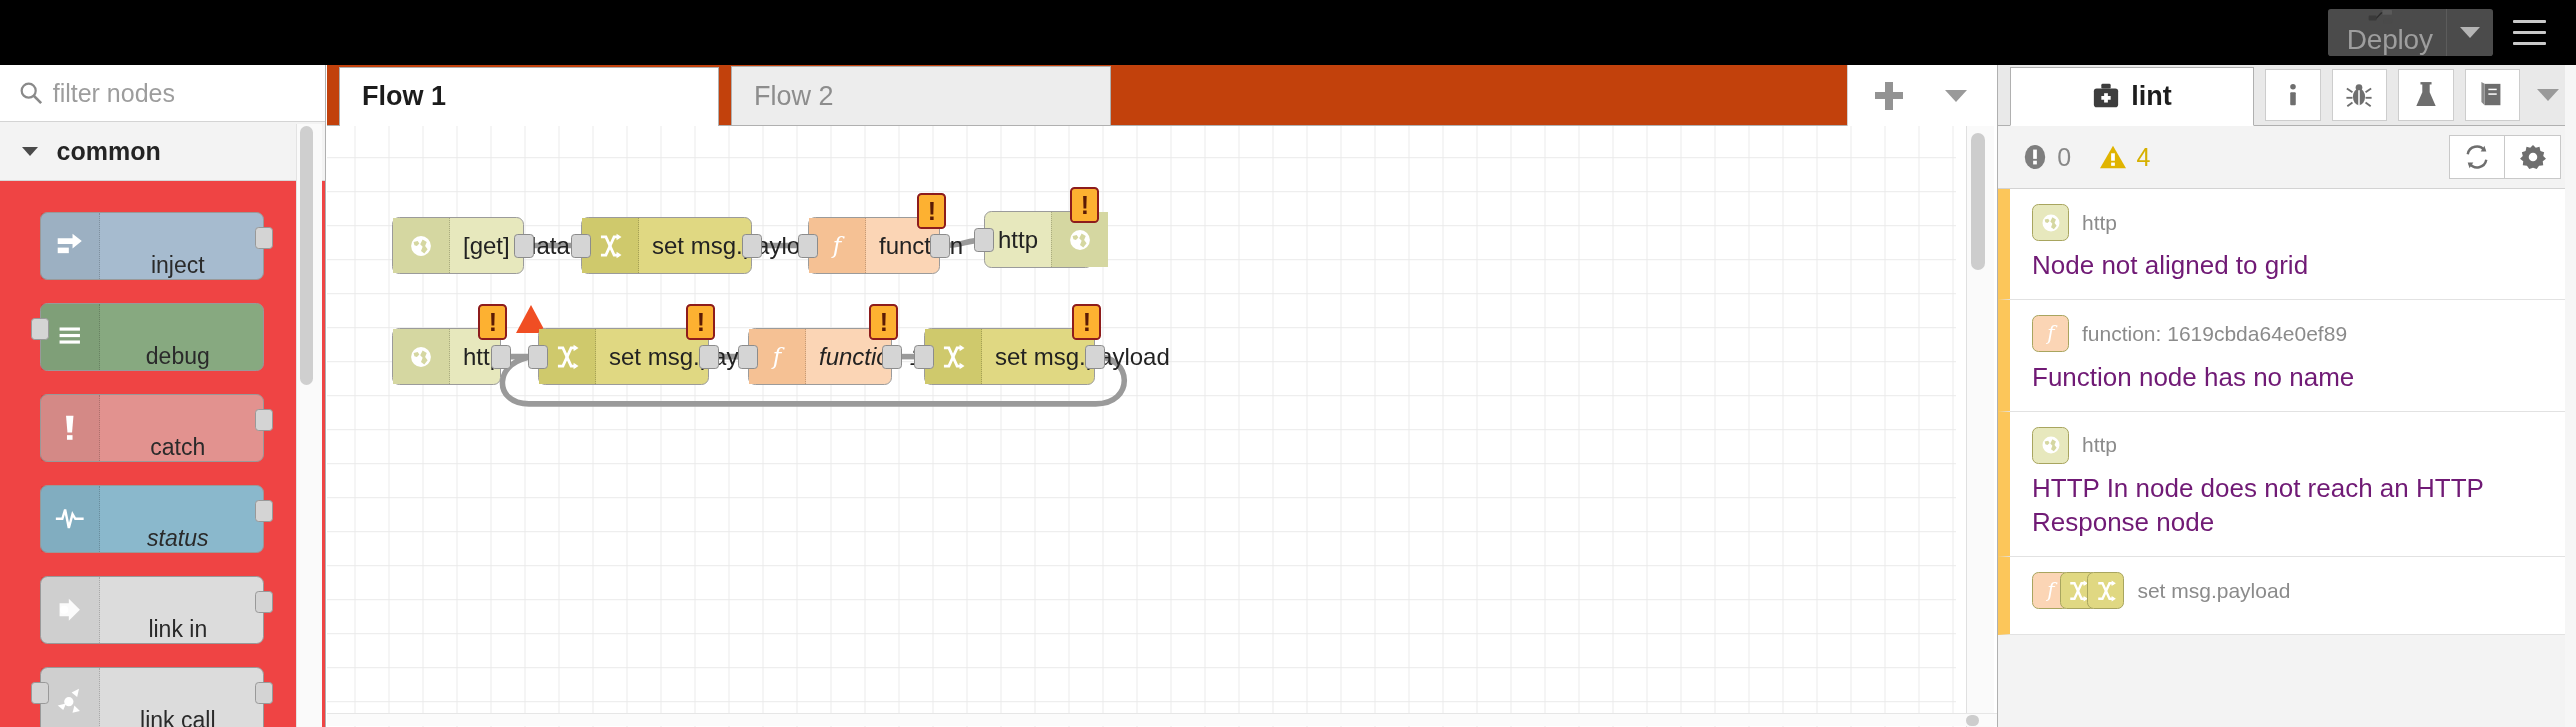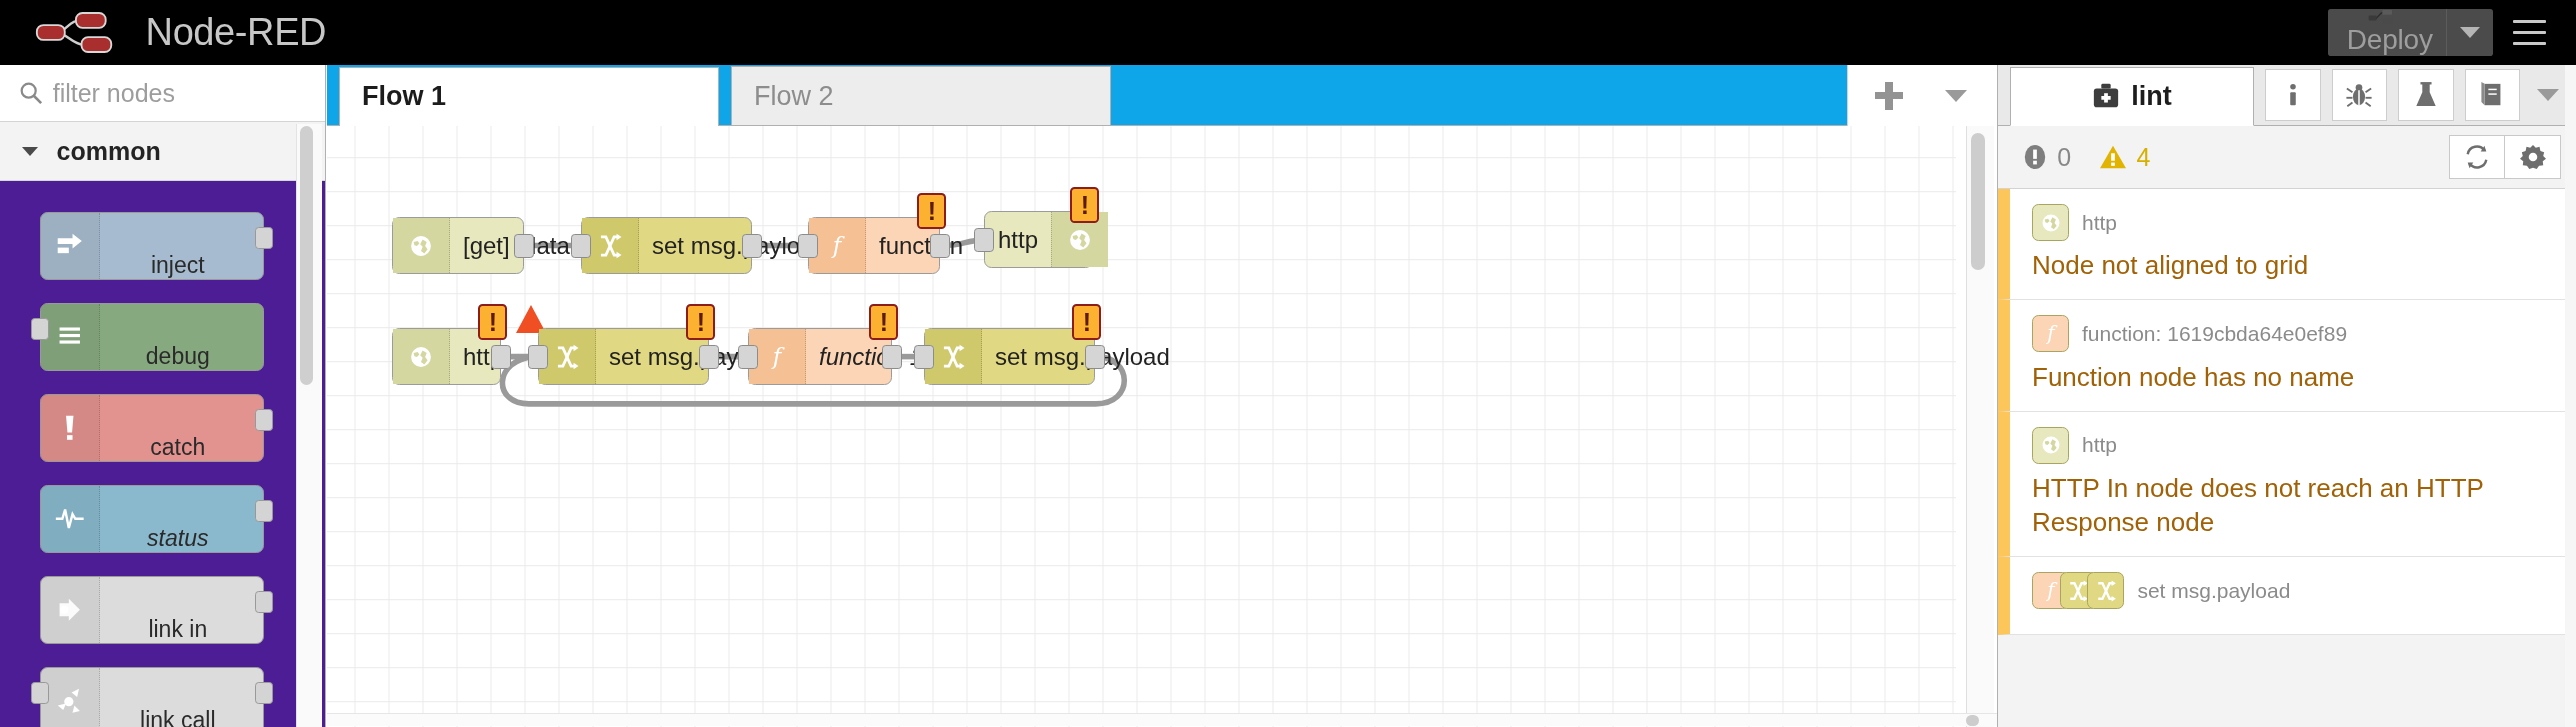--- a/index.html
+++ b/index.html
@@ -49,21 +49,21 @@
     align-items: center; justify-content: center; margin-right: 9.3px;
   }
   .hamburger span {
     display: block; width: 33px; height: 3.7px; background: #c9c9c9;
     border-radius: 0.9px; margin: 3.7px 0;
   }
 
   
   .palette {
     position: absolute; top: 65px; left: 0; width: 326px; height: 663px;
-    background: #4c1d95; border-right: 0.9px solid #b0b0b0;
+    background: #ef4444; border-right: 0.9px solid #b0b0b0;
   }
   .palette-search {
     height: 57px; display: flex; align-items: center;
     border-bottom: 0.9px solid #d4d4d4; padding-left: 18.5px;
     background: #fff;
   }
   .search-ico { margin-right: 10.2px; flex: none; }
   .search-input {
     border: 0; outline: 0; font-size: 25px; color: #9d9d9d;
     font-family: "Liberation Sans", sans-serif; background: transparent;
@@ -109,21 +109,21 @@
     position: absolute; right: 2.8px; top: 59px; width: 26px; bottom: 0;
     background: #fafafa; border-left: 0.9px solid #e3e3e3;
   }
 
   
   .center {
     position: absolute; top: 65px; left: 327px; width: 1670px; height: 663px;
     background: #fff;
   }
   .tabbar {
-    position: relative; height: 61px; background: #0ea5e9;
+    position: relative; height: 61px; background: #c2410c;
     border-bottom: 0.9px solid #b0b0b0; display: flex; align-items: flex-end;
   }
   .tab {
     height: 59px; min-width: 380px; display: flex; align-items: center;
     padding: 0 22px; font-size: 27px; border: 0.9px solid #b0b0b0;
     border-bottom: none; margin-left: 12px;
   }
   .tab.active {
     background: #fff; color: #1c1c1c; font-weight: bold;
     position: relative; z-index: 2; margin-bottom: -0.9px;
@@ -262,42 +262,32 @@
     border-left: 12px solid #fcc65a; padding: 15px 22px 16.7px 22px;
   }
   .lint-head { display: flex; align-items: center; margin-bottom: 7.4px; }
   .lint-head .ico-stack { display: flex; align-items: center; margin-right: 13px; }
   .node-chip {
     width: 37px; height: 37px; border-radius: 6.5px; border: 0.9px solid #a8a55f;
     display: flex; align-items: center; justify-content: center; flex: none;
   }
   .node-chip + .node-chip { margin-left: -9.3px; }
   .lint-node-name { font-size: 21px; color: #8b8b8b; }
-  .lint-msg { font-size: 26px; color: #a16207; line-height: 1.32; }
+  .lint-msg { font-size: 26px; color: #701a75; line-height: 1.32; }
   .lint-scroll-track {
     position: absolute; right: 0; top: 0; bottom: 0; width: 11px;
     background: #f6f6f6;
   }
 </style>
 </head>
 <body>
 
 <div id="app">
 
   <div class="header">
-    <div class="logo-wrap">
-      <svg class="logo-svg" width="93" height="43" viewBox="0 0 100 46">
-        <path d="M22 23 C34 23, 36 10, 48 10" stroke="#cfcfcf" stroke-width="2.6" fill="none"></path>
-        <path d="M22 23 C34 23, 40 36, 52 36" stroke="#cfcfcf" stroke-width="2.6" fill="none"></path>
-        <rect x="2" y="15" width="30" height="16" rx="7" fill="#a92f2f" stroke="#d8d8d8" stroke-width="2"></rect>
-        <rect x="44" y="2" width="32" height="16" rx="7" fill="#a92f2f" stroke="#d8d8d8" stroke-width="2"></rect>
-        <rect x="50" y="28" width="32" height="16" rx="7" fill="#a92f2f" stroke="#d8d8d8" stroke-width="2"></rect>
-      </svg>
-      <span class="logo-text">Node-RED</span>
-    </div>
 
     <div class="header-right">
       <div class="deploy-btn">
         <svg class="deploy-icon" width="54" height="31.5" viewBox="0 0 58 34">
           <path d="M14 22 C24 22, 24 8, 34 8" stroke="#2c2c2c" stroke-width="3" fill="none"></path>
           <rect x="1" y="15" width="18" height="11" rx="2" fill="#3a3a3a"></rect>
           <rect x="32" y="2" width="22" height="11" rx="2" fill="#5a5a5a"></rect>
           <rect x="34" y="22" width="20" height="11" rx="2" fill="#4a4a4a"></rect>
         </svg>
         <span class="deploy-label">Deploy</span>

